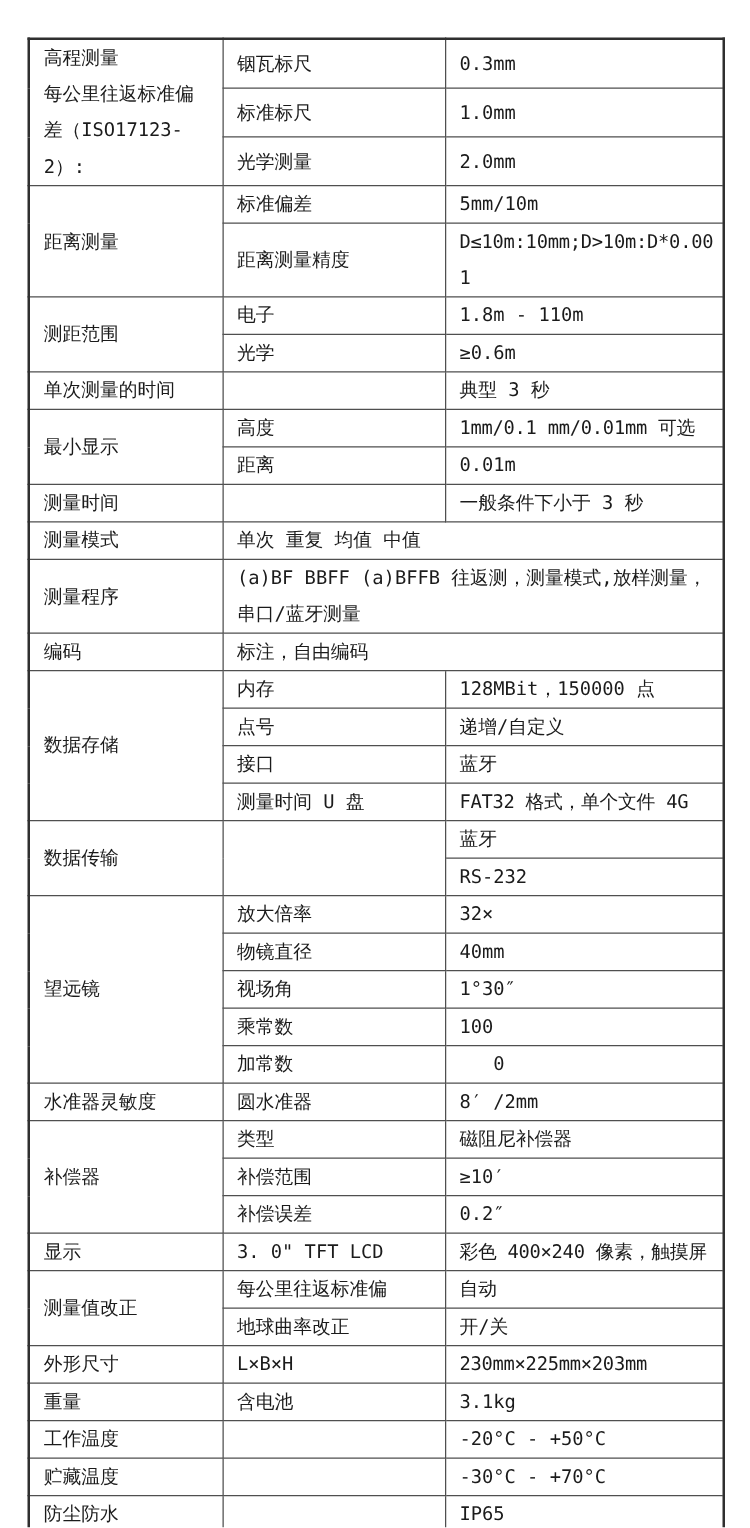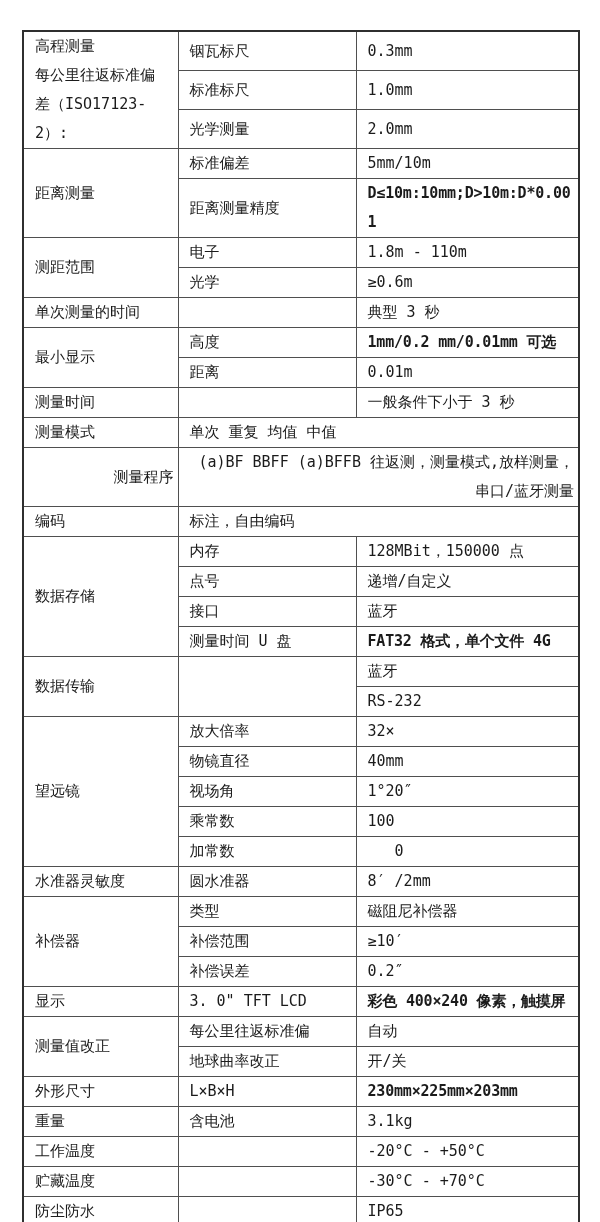--- a/index.html
+++ b/index.html
@@ -37,21 +37,21 @@
     border:1px solid var(--border);
     vertical-align:middle;
     padding:0 4px 0 11px;
     font-size:15px;
     line-height:29px;
     white-space:pre-wrap;
     overflow:hidden;
     word-break:break-word;
   }
   table.spec-table tr{ height:29px; }
-  td.fit{ font-size:13px; letter-spacing:-0.2px;font-weight:bold; }
+  td.fit{ font-size:13px; letter-spacing:-0.2px; }
 </style>
 </head>
 <body>
 
 <div class="page">
   <table class="spec-table">
     <colgroup>
       <col style="width:155px">
       <col style="width:178px">
       <col style="width:223px">
@@ -91,36 +91,36 @@
           <td>≥0.6m</td>
         </tr>
         <tr>
           <td>单次测量的时间</td>
           <td></td>
           <td>典型 3 秒</td>
         </tr>
         <tr>
           <td rowspan="2">最小显示</td>
           <td>高度</td>
-          <td class="fit">1mm/0.2 mm/0.01mm 可选</td>
+          <td class="fit">1mm/0.1 mm/0.01mm 可选</td>
         </tr>
         <tr>
           <td>距离</td>
           <td>0.01m</td>
         </tr>
         <tr>
           <td>测量时间</td>
           <td></td>
           <td>一般条件下小于 3 秒</td>
         </tr>
         <tr>
           <td>测量模式</td>
           <td colspan="2">单次 重复 均值 中值</td>
         </tr>
-        <tr style="height: 59px; text-align: right;">
+        <tr style="height: 59px;">
           <td>测量程序</td>
           <td colspan="2">(a)BF BBFF (a)BFFB 往返测，测量模式,放样测量，串口/蓝牙测量</td>
         </tr>
         <tr>
           <td>编码</td>
           <td colspan="2">标注，自由编码</td>
         </tr>
         <tr>
           <td rowspan="4">数据存储</td>
           <td>内存</td>
@@ -150,21 +150,21 @@
           <td rowspan="5">望远镜</td>
           <td>放大倍率</td>
           <td>32×</td>
         </tr>
         <tr>
           <td>物镜直径</td>
           <td>40mm</td>
         </tr>
         <tr>
           <td>视场角</td>
-          <td>1°20″</td>
+          <td>1°30″</td>
         </tr>
         <tr>
           <td>乘常数</td>
           <td>100</td>
         </tr>
         <tr>
           <td>加常数</td>
           <td>&nbsp;&nbsp;&nbsp;0</td>
         </tr>
         <tr>

